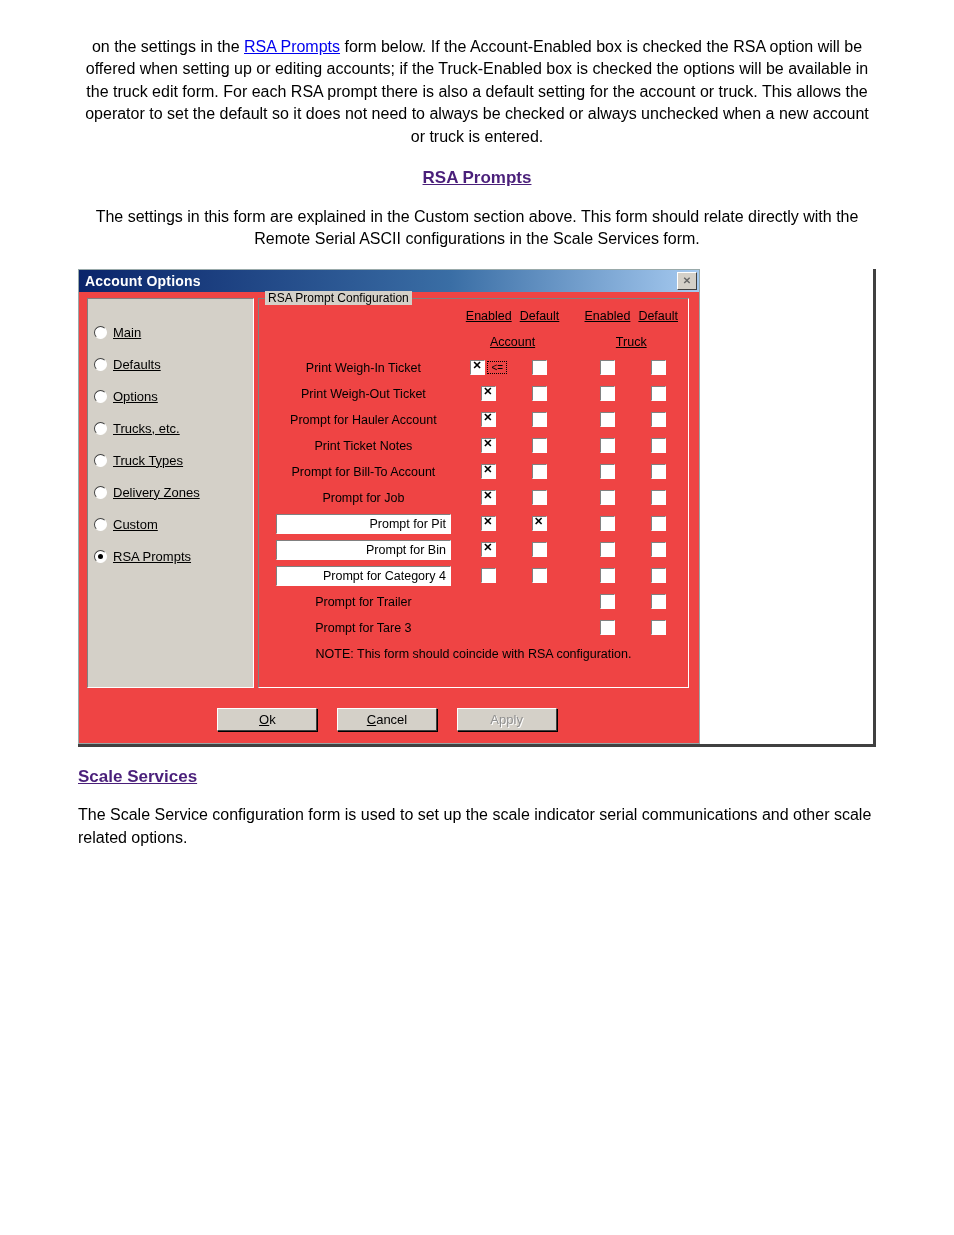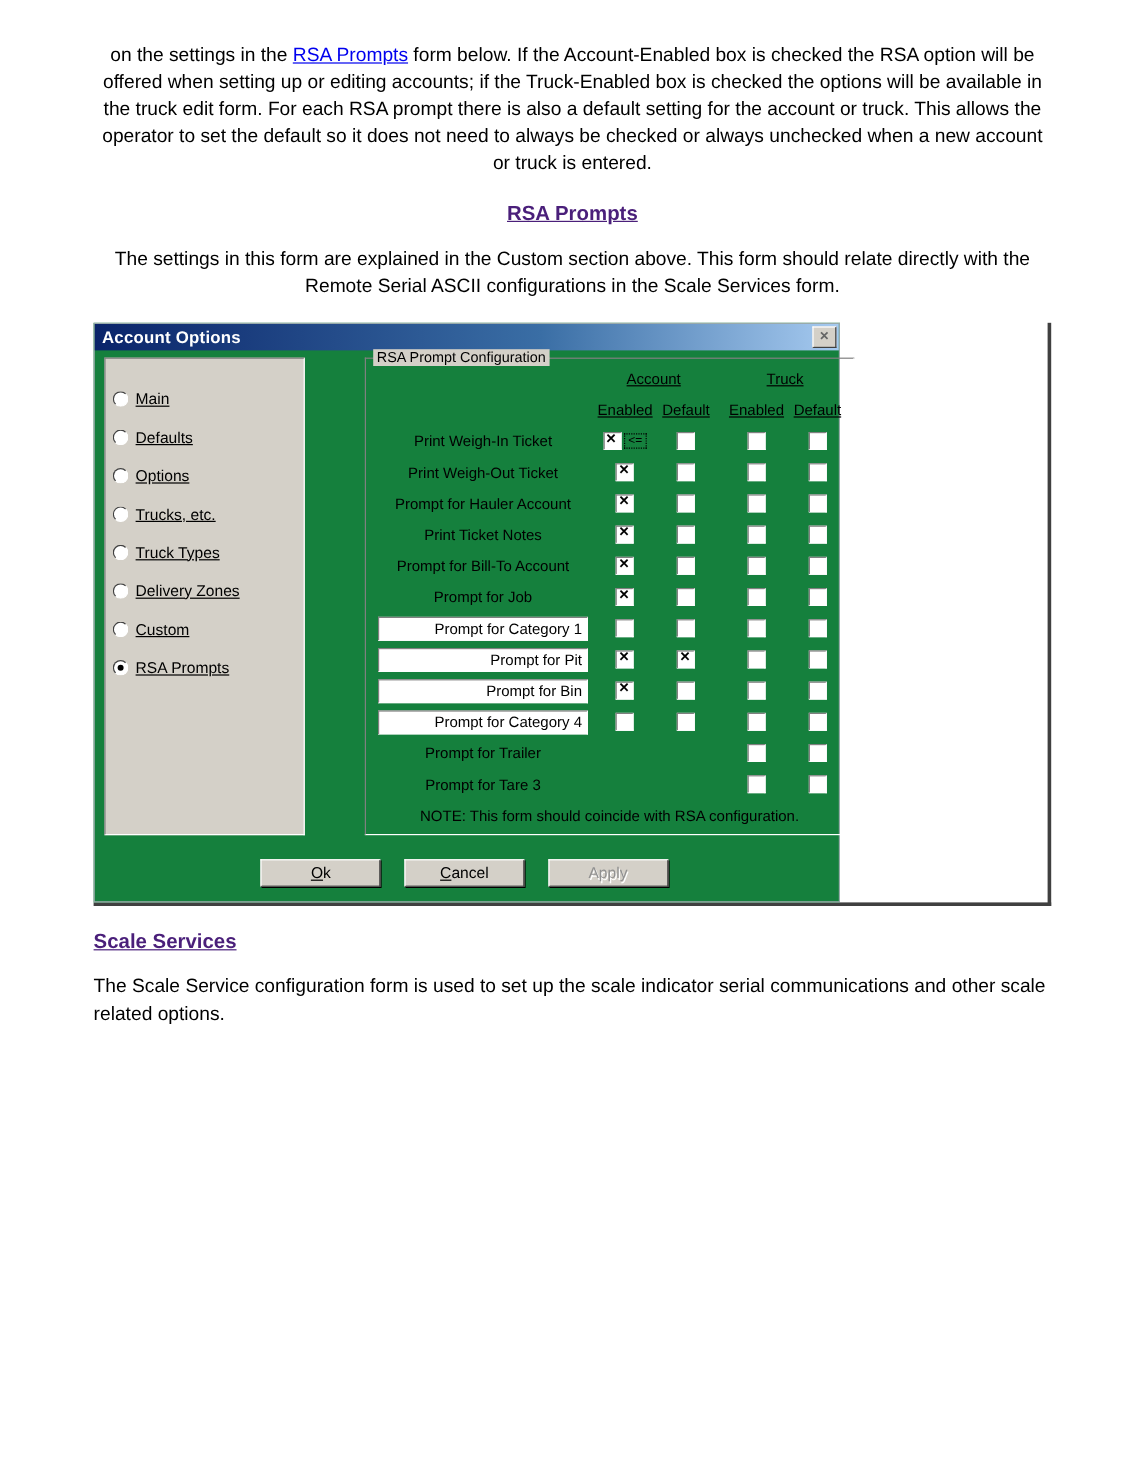--- a/index.html
+++ b/index.html
@@ -33,21 +33,21 @@
 
   .dialog-wrap {
     margin: 18px 78px 18px 78px;
     border-right: 3px solid #404040;
     border-bottom: 3px solid #404040;
   }
 
   .dialog {
     width: 620px;
     border: 1px solid #9aa;
-    background: #15803d; 
+    background: #ef4444; 
   }
 
   .titlebar {
     height: 22px;
     background: linear-gradient(to right, #0a246a, #3a6ea5 60%, #a6caf0);
     display: flex;
     align-items: center;
     justify-content: space-between;
     padding: 0 2px 0 6px;
   }
@@ -128,24 +128,23 @@
   .radio-item.selected .radio-ind .dot {
     display: block;
   }
 
   .groupbox {
     flex: 1;
     border-top: 1px solid #808080;
     border-left: 1px solid #808080;
     border-right: 1px solid #fff;
     border-bottom: 1px solid #fff;
-    padding: 4px 6px 2px 6px;
+    padding: 4px 6px 20px 6px;
     position: relative;
     margin-right: 2px;
-    margin-left: 46px;
   }
 
   .groupbox-legend {
     position: absolute;
     top: -8px;
     left: 6px;
     background: #d4d0c8;
     padding: 0 3px;
     font-size: 12px;
   }
@@ -342,32 +341,32 @@
             </div>
           </div>
 
       <div class="groupbox">
         <div class="groupbox-legend">RSA Prompt Configuration</div>
 
         <table class="grid">
           <tbody>
                 <tr>
             <td></td>
-            <th colspan="2" class="group-head">Account</th>
-            <th style="width:10px"></th>
-            <th colspan="2" class="group-head">Truck</th>
-          </tr>
-          <tr>
-            <td></td>
             <th class="col-head">Enabled</th>
             <th class="col-head">Default</th>
             <th></th>
             <th class="col-head">Enabled</th>
             <th class="col-head">Default</th>
           </tr>
+          <tr>
+            <td></td>
+            <th colspan="2" class="group-head">Account</th>
+            <th style="width:10px"></th>
+            <th colspan="2" class="group-head">Truck</th>
+          </tr>
           </tbody>
               <tbody id="rows">
                 <tr>
                   <td class="rowlabel">Print Weigh-In Ticket</td>
                   <td><span class="chk checked"></span><span class="focus-ind">&lt;=</span></td>
                   <td><span class="chk"></span></td>
                   <td></td>
                   <td><span class="chk"></span></td>
                   <td><span class="chk"></span></td>
                 </tr>
@@ -399,28 +398,20 @@
                   <td class="rowlabel">Prompt for Bill-To Account</td>
                   <td><span class="chk checked"></span></td>
                   <td><span class="chk"></span></td>
                   <td></td>
                   <td><span class="chk"></span></td>
                   <td><span class="chk"></span></td>
                 </tr>
                 <tr>
                   <td class="rowlabel">Prompt for Job</td>
                   <td><span class="chk checked"></span></td>
-                  <td><span class="chk"></span></td>
-                  <td></td>
-                  <td><span class="chk"></span></td>
-                  <td><span class="chk"></span></td>
-                </tr>
-                <tr>
-                  <td class="rowlabel"><span class="editable">Prompt for Category 1</span></td>
-                  <td><span class="chk"></span></td>
                   <td><span class="chk"></span></td>
                   <td></td>
                   <td><span class="chk"></span></td>
                   <td><span class="chk"></span></td>
                 </tr>
                 <tr>
                   <td class="rowlabel"><span class="editable">Prompt for Pit</span></td>
                   <td><span class="chk checked"></span></td>
                   <td><span class="chk checked"></span></td>
                   <td></td>

